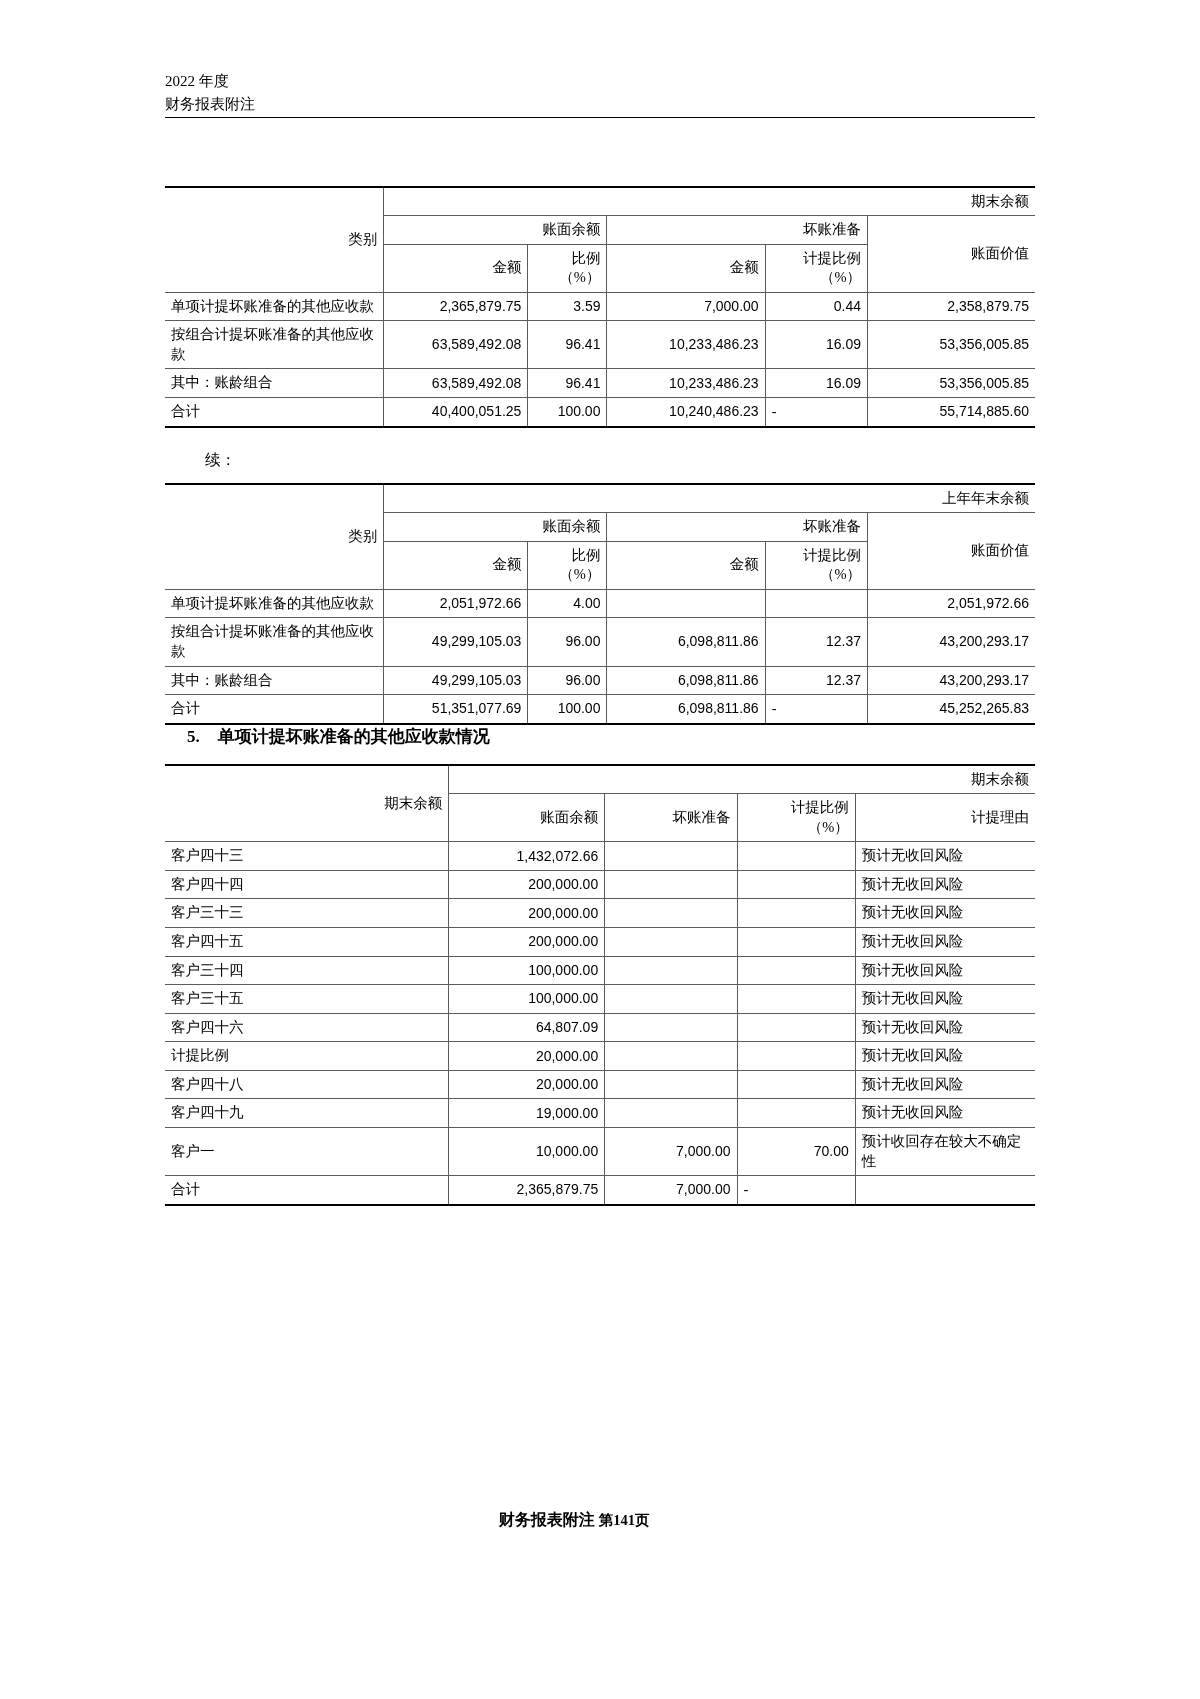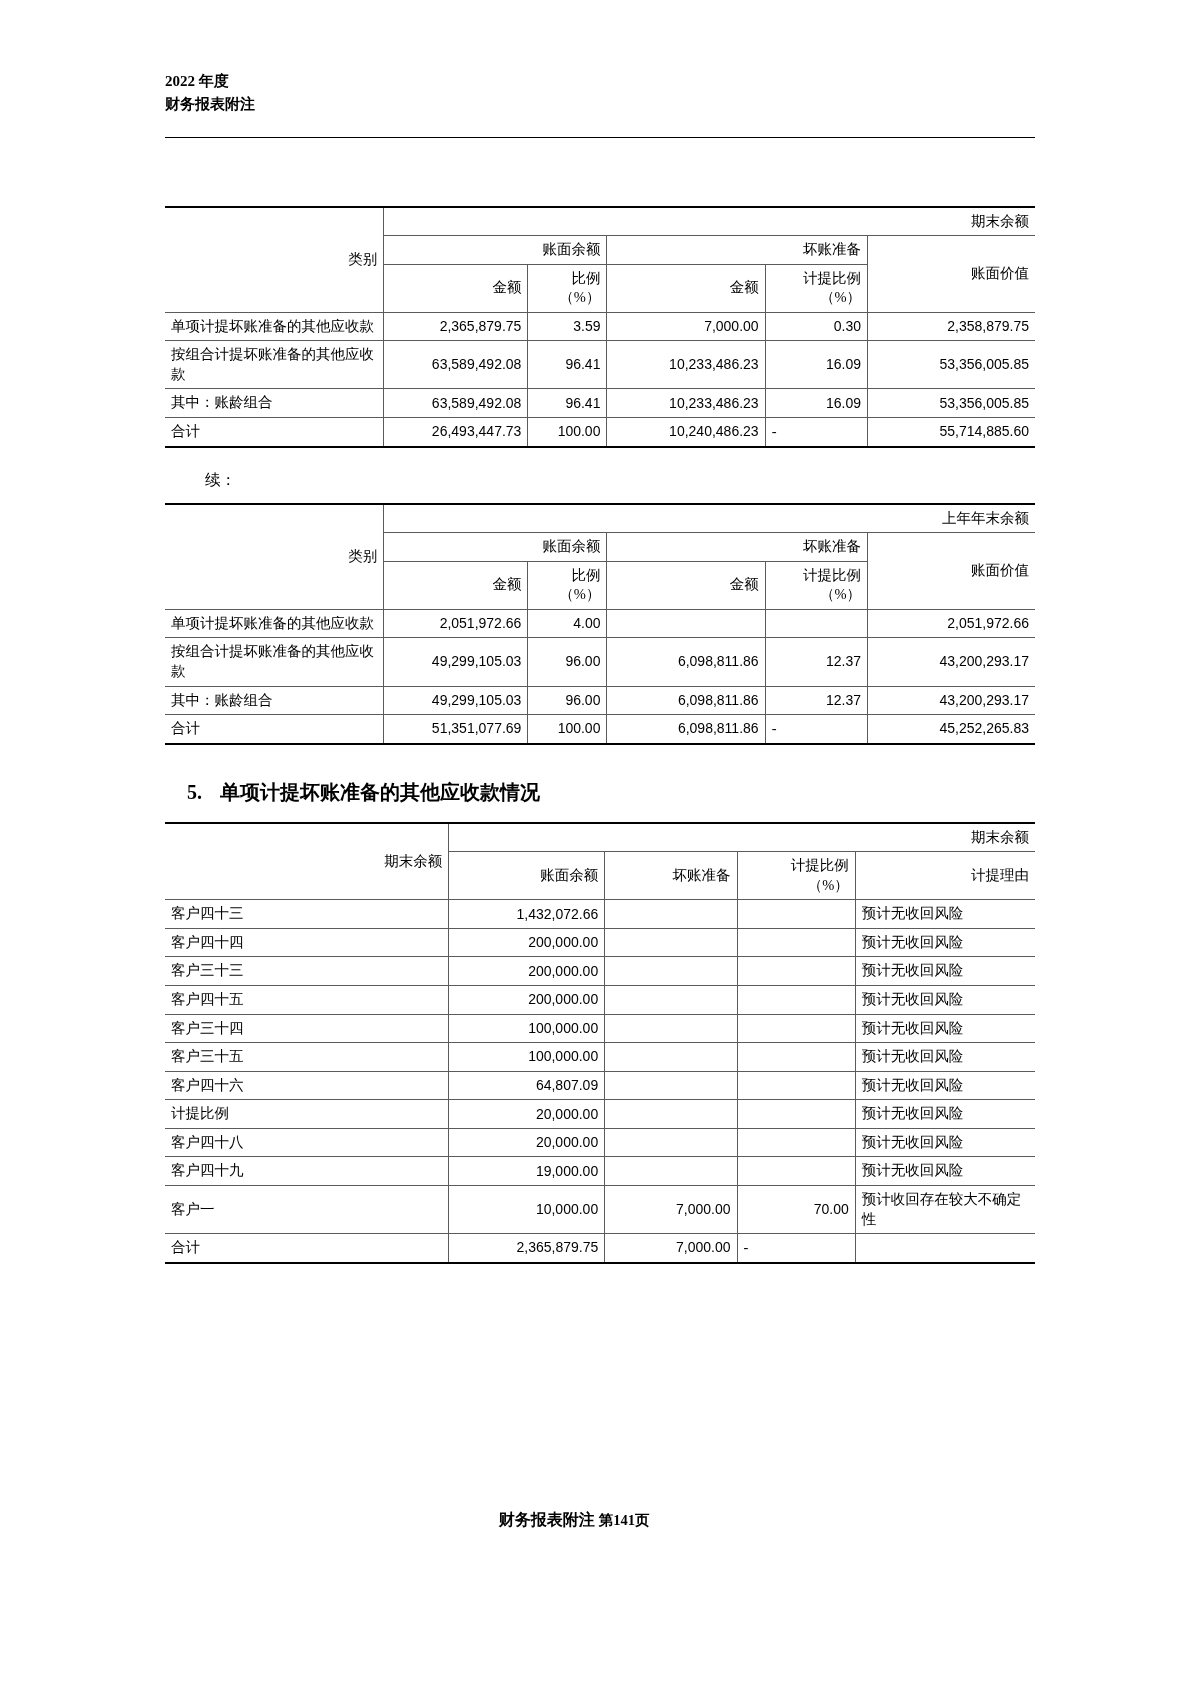--- a/index.html
+++ b/index.html
@@ -19,24 +19,23 @@
     width: 1200px;
     height: 1699px;
     box-sizing: border-box;
     padding: 70px 165px 0 165px;
   }
   
   .doc-header {
     font-family: "Liberation Serif", serif;
     font-size: 15px;
     line-height: 1.55;
-    padding-bottom: 20px;
+    padding-bottom: 0;
     border-bottom: 1.6px solid #000;
     width: 100%;
-    font-weight: bold;
   }
   .doc-header div { white-space: nowrap; }
 
   
   table.fin {
     border-collapse: collapse;
     width: 100%;
     font-size: 14.5px;
     font-family: "Liberation Serif", serif;
     table-layout: fixed;
@@ -65,23 +64,22 @@
   .tbl-wrap table.fin tr:last-child td { border-bottom: none; }
 
   .block1 { margin-top: 68px; }
   .cont-label {
     margin-top: 22px;
     margin-bottom: 12px;
     font-size: 15.5px;
     padding-left: 40px;
   }
   .section-title {
-    margin-top: 34px;
     margin-bottom: 16px;
-    font-size: 20px;
+    font-size: 17px;
     font-weight: bold;
     padding-left: 22px;
   }
   .section-title .numlabel { margin-right: 18px; }
 
   .footer {
     position: absolute;
     bottom: 168px;
     left: 0;
     width: 1148px;
@@ -134,42 +132,42 @@
             <div>计提比例</div>
             <div>（%）</div>
           </td>
         </tr>
 
         <tr>
           <td class="lft cn">单项计提坏账准备的其他应收款</td>
           <td class="num">2,365,879.75</td>
           <td class="num">3.59</td>
           <td class="num">7,000.00</td>
-          <td class="num">0.30</td>
+          <td class="num">0.44</td>
           <td class="num">2,358,879.75</td>
         </tr>
         <tr>
           <td class="lft cn">按组合计提坏账准备的其他应收款</td>
           <td class="num">63,589,492.08</td>
           <td class="num">96.41</td>
           <td class="num">10,233,486.23</td>
           <td class="num">16.09</td>
           <td class="num">53,356,005.85</td>
         </tr>
         <tr>
           <td class="lft cn">其中：账龄组合</td>
           <td class="num">63,589,492.08</td>
           <td class="num">96.41</td>
           <td class="num">10,233,486.23</td>
           <td class="num">16.09</td>
           <td class="num">53,356,005.85</td>
         </tr>
         <tr>
           <td class="ctr cn">合计</td>
-          <td class="num">26,493,447.73</td>
+          <td class="num">40,400,051.25</td>
           <td class="num">100.00</td>
           <td class="num">10,240,486.23</td>
           <td class="ctr">-</td>
           <td class="num">55,714,885.60</td>
         </tr>
       </tbody>
     </table>
   </div>
 
   <div class="cont-label cn">续：</div>

